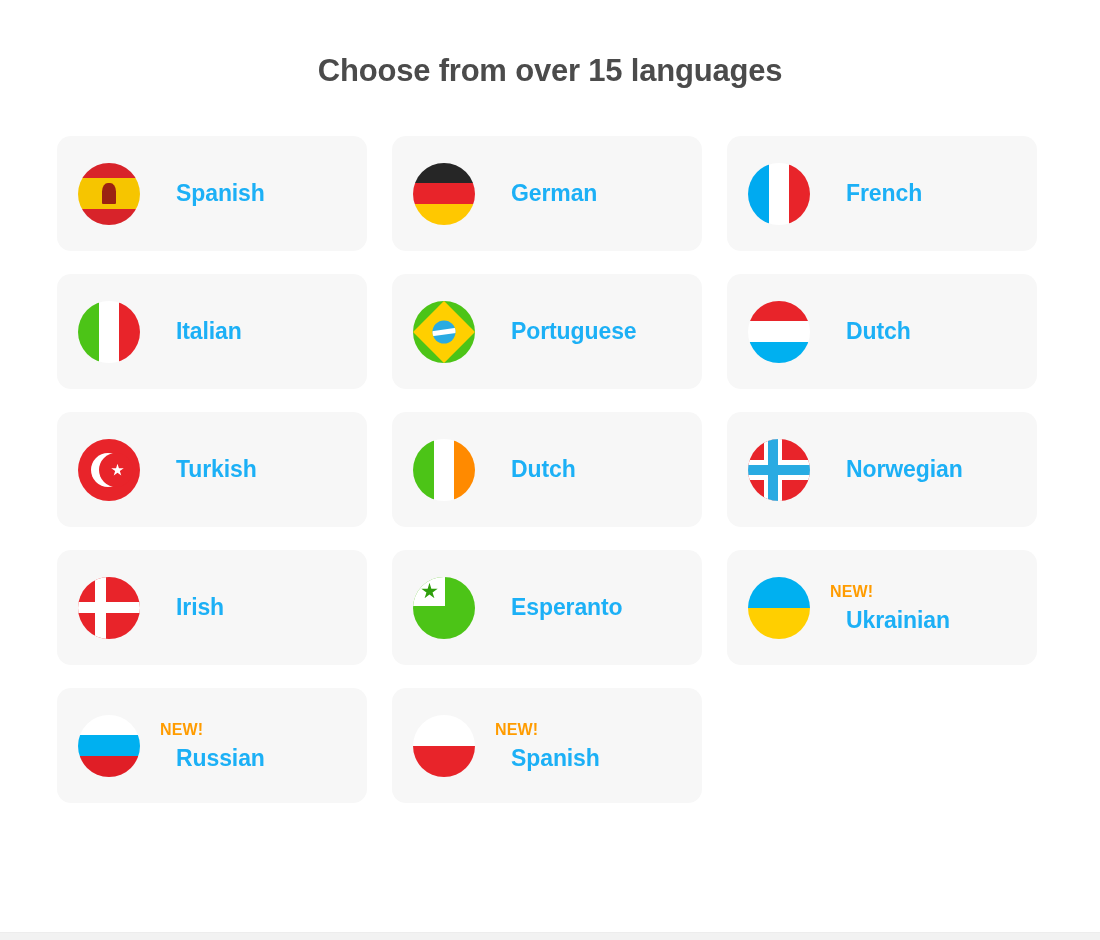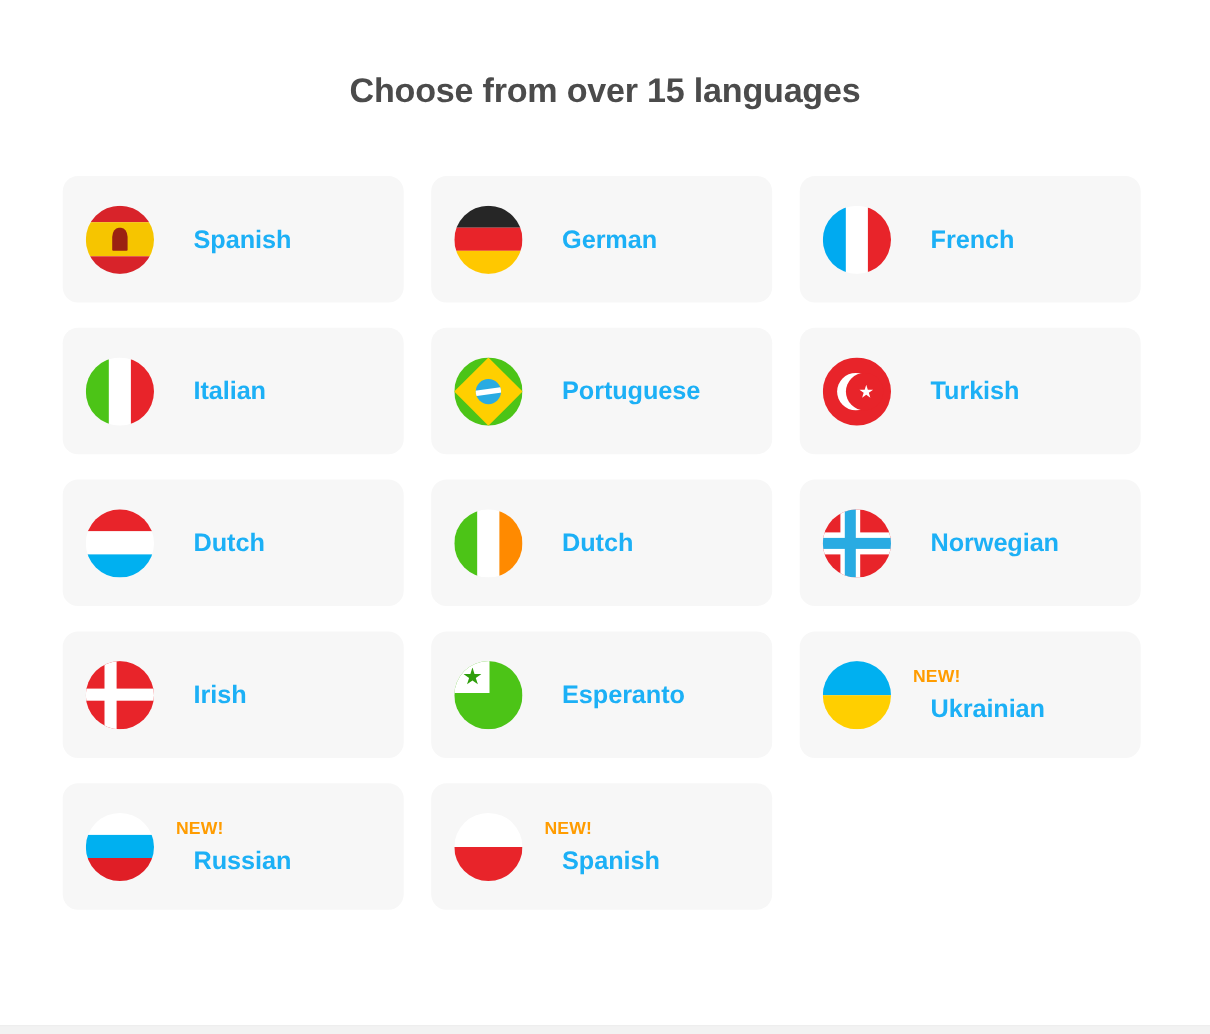--- a/index.html
+++ b/index.html
@@ -20,21 +20,21 @@
   }
   .header {
     padding-top: 52px;
     text-align: center;
   }
   .title {
     font-size: 31px;
     font-weight: bold;
     color: #4b4b4b;
     letter-spacing: -0.2px;
-    margin: 12px;
+    margin: 0;
     line-height: 1.2;
   }
   .subtitle {
     font-size: 21px;
     font-weight: normal;
     color: #afafaf;
     margin: 0;
     padding-top: 21px;
     line-height: 1.2;
   }
@@ -201,40 +201,40 @@
     </span>
           </span>
         </span>
         <span class="txt">
           <span class="lang">Portuguese</span>
         </span>
       </div>
       <div class="tile">
         <span class="flag-wrap">
           <span class="flag">
+    <span class="band" style="top:0;height:33.34%;background:#e8242a;"></span>
+    <span class="band" style="top:33.34%;height:33.33%;background:#ffffff;"></span>
+    <span class="band" style="top:66.67%;height:33.33%;background:#00b0f0;"></span>
+          </span>
+        </span>
+        <span class="txt">
+          <span class="lang">Dutch</span>
+        </span>
+      </div>
+      <div class="tile">
+        <span class="flag-wrap">
+          <span class="flag">
     <span style="position:absolute;inset:0;background:#e8242a;"></span>
     <span class="crescent-outer" style="left:13px;top:14px;width:34px;height:34px;"></span>
     <span class="crescent-inner" style="left:21px;top:14px;width:34px;height:34px;background:#e8242a;"></span>
     <span class="star" style="left:33px;top:25px;width:13px;height:13px;background:#ffffff;"></span>
           </span>
         </span>
         <span class="txt">
           <span class="lang">Turkish</span>
-        </span>
-      </div>
-      <div class="tile">
-        <span class="flag-wrap">
-          <span class="flag">
-    <span class="band" style="top:0;height:33.34%;background:#e8242a;"></span>
-    <span class="band" style="top:33.34%;height:33.33%;background:#ffffff;"></span>
-    <span class="band" style="top:66.67%;height:33.33%;background:#00b0f0;"></span>
-          </span>
-        </span>
-        <span class="txt">
-          <span class="lang">Dutch</span>
         </span>
       </div>
       <div class="tile">
         <span class="flag-wrap">
           <span class="flag">
     <span class="vband" style="left:0;width:33.34%;background:#4cc417;"></span>
     <span class="vband" style="left:33.34%;width:33.33%;background:#ffffff;"></span>
     <span class="vband" style="left:66.67%;width:33.33%;background:#ff8a00;"></span>
           </span>
         </span>

